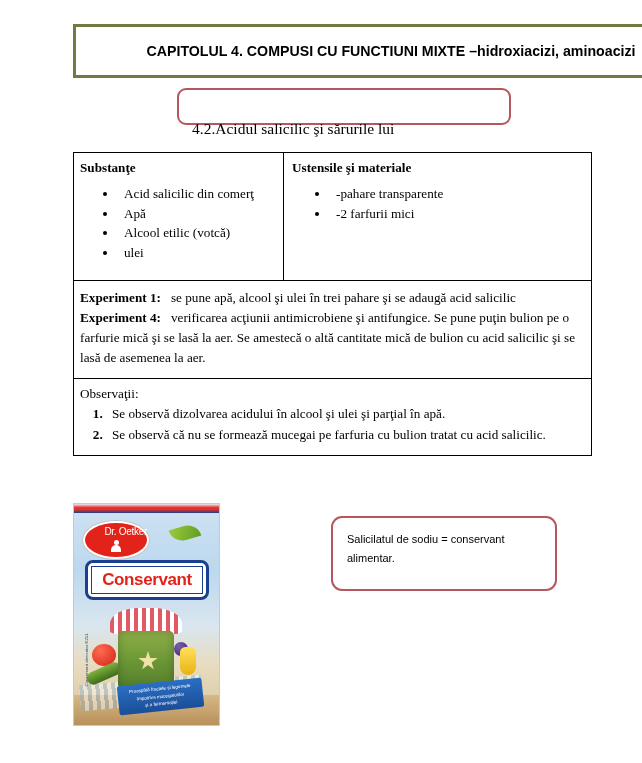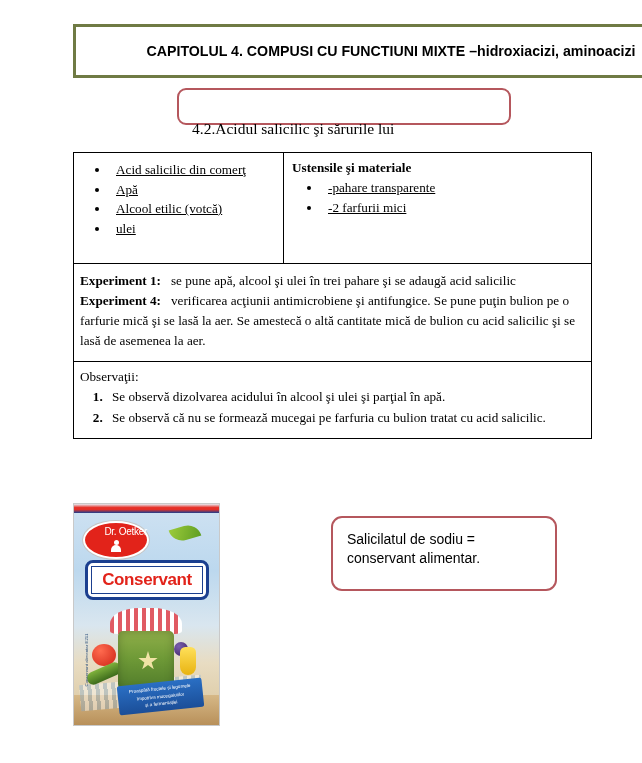--- a/index.html
+++ b/index.html
@@ -97,24 +97,23 @@
   }
 
   .cell-head {
     font-family: "Liberation Serif", serif;
     font-weight: bold;
     font-size: 13.2px;
     color: #000000;
     margin: 0 0 2px 0;
   }
   ul.bullets {
-    margin: 0;
+    margin: 8px;
     padding-left: 30px;
     list-style: disc;
-    text-decoration: underline;
   }
   ul.bullets li {
     font-family: "Liberation Serif", serif;
     font-size: 13.2px;
     line-height: 19.5px;
     color: #000000;
     padding-left: 6px;
   }
 
   .proc-line {
@@ -158,21 +157,21 @@
     width: 226px;
     height: 75px;
     border: 2px solid #b5575d;
     border-radius: 11px;
     box-sizing: border-box;
     background: #ffffff;
     padding: 12px 14px;
   }
   .note-text {
     font-family: "Liberation Sans", sans-serif;
-    font-size: 14px;
+    font-size: 11px;
     line-height: 19px;
     color: #000000;
   }
 
   
   .package {
     position: absolute;
     left: 73px;
     top: 503px;
     width: 147px;
@@ -354,20 +353,21 @@
 </div>
 
 <div class="subtitle-box">
   <div class="subtitle-text">4.2.Acidul salicilic şi sărurile lui</div>
 </div>
 
 <div class="main-table">
 
   <div class="table-row">
     <div class="cell-left">
+      <div class="cell-head">Substanţe</div>
       <ul class="bullets">
         <li>Acid salicilic din comerţ</li>
         <li>Apă</li>
         <li>Alcool etilic (votcă)</li>
         <li>ulei</li>
       </ul>
     </div>
     <div class="cell-right">
       <div class="cell-head">Ustensile şi materiale</div>
       <ul class="bullets">

